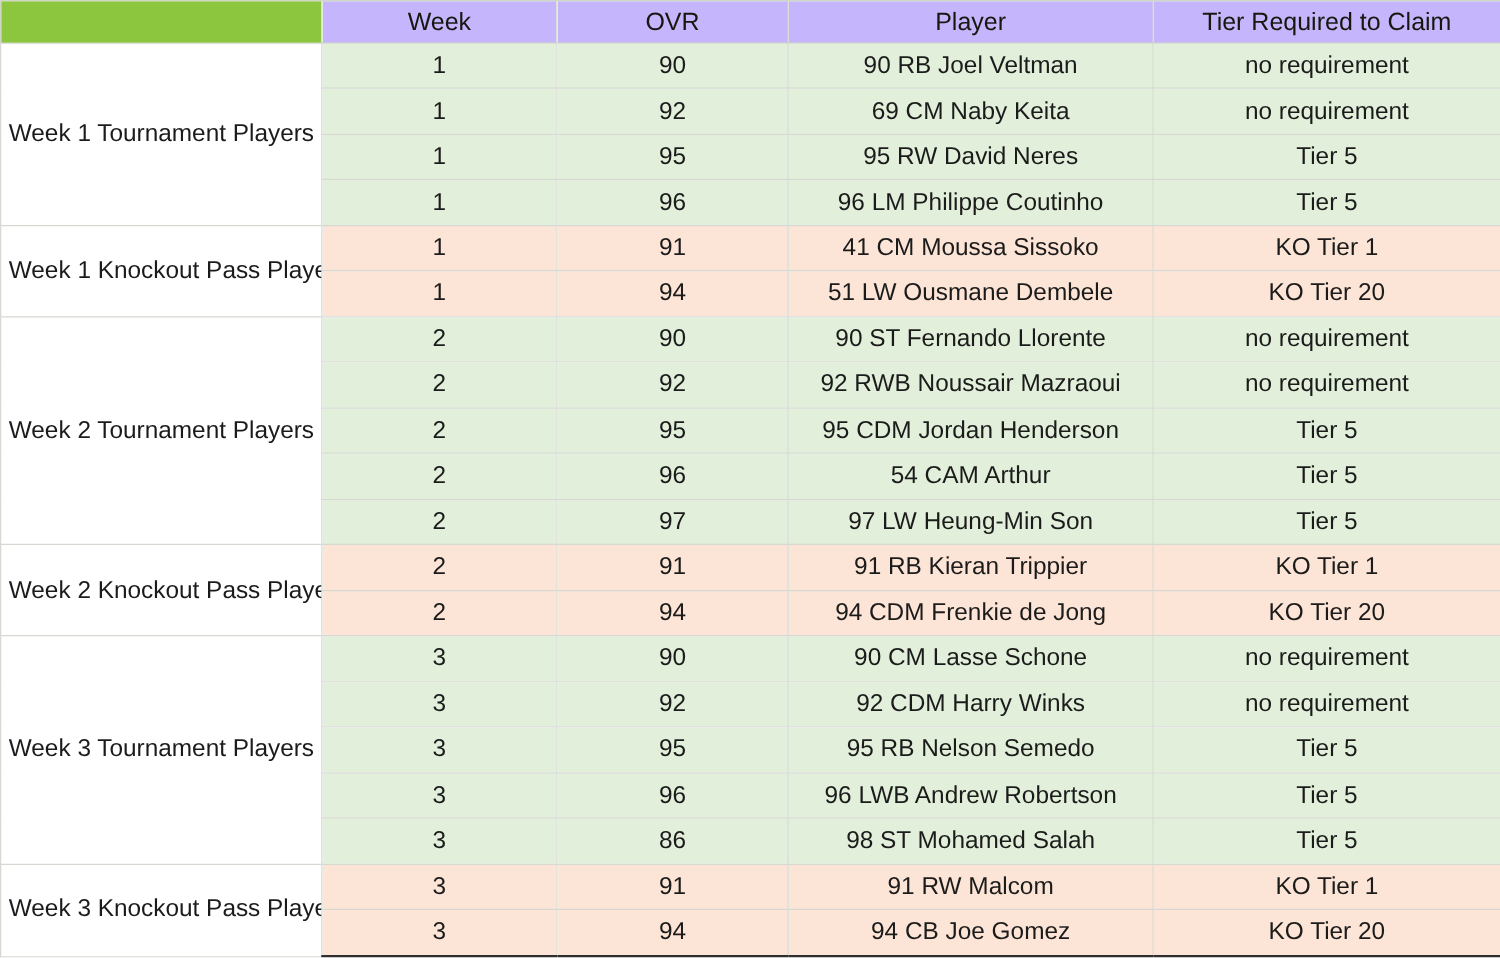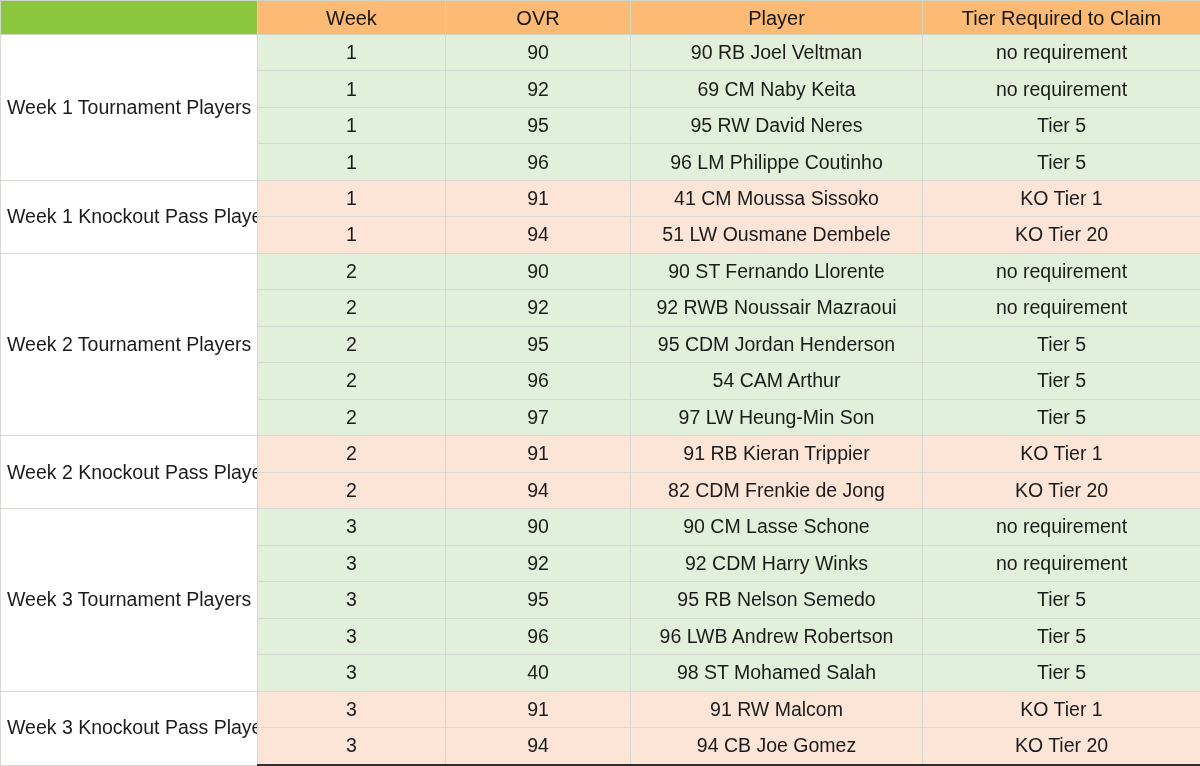--- a/index.html
+++ b/index.html
@@ -39,21 +39,21 @@
     color: #1b1b1b;
     text-align: center;
     vertical-align: middle;
     line-height: 1.2;
     white-space: nowrap;
     overflow: hidden;
   }
 
   
   table.grid tr.header-row th {
-    background: #fdba74;
+    background: #c4b5fd;
     color: #17170f;
     font-size: 20px;
     height: 33px;
     border: 1px solid #cfd6c6;
   }
   table.grid tr.header-row th.corner-cell {
     background: #8CC63F;
   }
 
   
@@ -179,21 +179,21 @@
         <tr class="fill-peach">
           <td class="group-cell" rowspan="2">Week 2 Knockout Pass Players</td>
           <td class="data-cell">2</td>
           <td class="data-cell">91</td>
           <td class="data-cell">91 RB Kieran Trippier</td>
           <td class="data-cell">KO Tier 1</td>
         </tr>
         <tr class="fill-peach">
           <td class="data-cell">2</td>
           <td class="data-cell">94</td>
-          <td class="data-cell">82 CDM Frenkie de Jong</td>
+          <td class="data-cell">94 CDM Frenkie de Jong</td>
           <td class="data-cell">KO Tier 20</td>
         </tr>
         <tr class="fill-green">
           <td class="group-cell" rowspan="5">Week 3 Tournament Players</td>
           <td class="data-cell">3</td>
           <td class="data-cell">90</td>
           <td class="data-cell">90 CM Lasse Schone</td>
           <td class="data-cell">no requirement</td>
         </tr>
         <tr class="fill-green">
@@ -209,21 +209,21 @@
           <td class="data-cell">Tier 5</td>
         </tr>
         <tr class="fill-green">
           <td class="data-cell">3</td>
           <td class="data-cell">96</td>
           <td class="data-cell">96 LWB Andrew Robertson</td>
           <td class="data-cell">Tier 5</td>
         </tr>
         <tr class="fill-green">
           <td class="data-cell">3</td>
-          <td class="data-cell">40</td>
+          <td class="data-cell">86</td>
           <td class="data-cell">98 ST Mohamed Salah</td>
           <td class="data-cell">Tier 5</td>
         </tr>
         <tr class="fill-peach">
           <td class="group-cell" rowspan="2">Week 3 Knockout Pass Players</td>
           <td class="data-cell">3</td>
           <td class="data-cell">91</td>
           <td class="data-cell">91 RW Malcom</td>
           <td class="data-cell">KO Tier 1</td>
         </tr>

